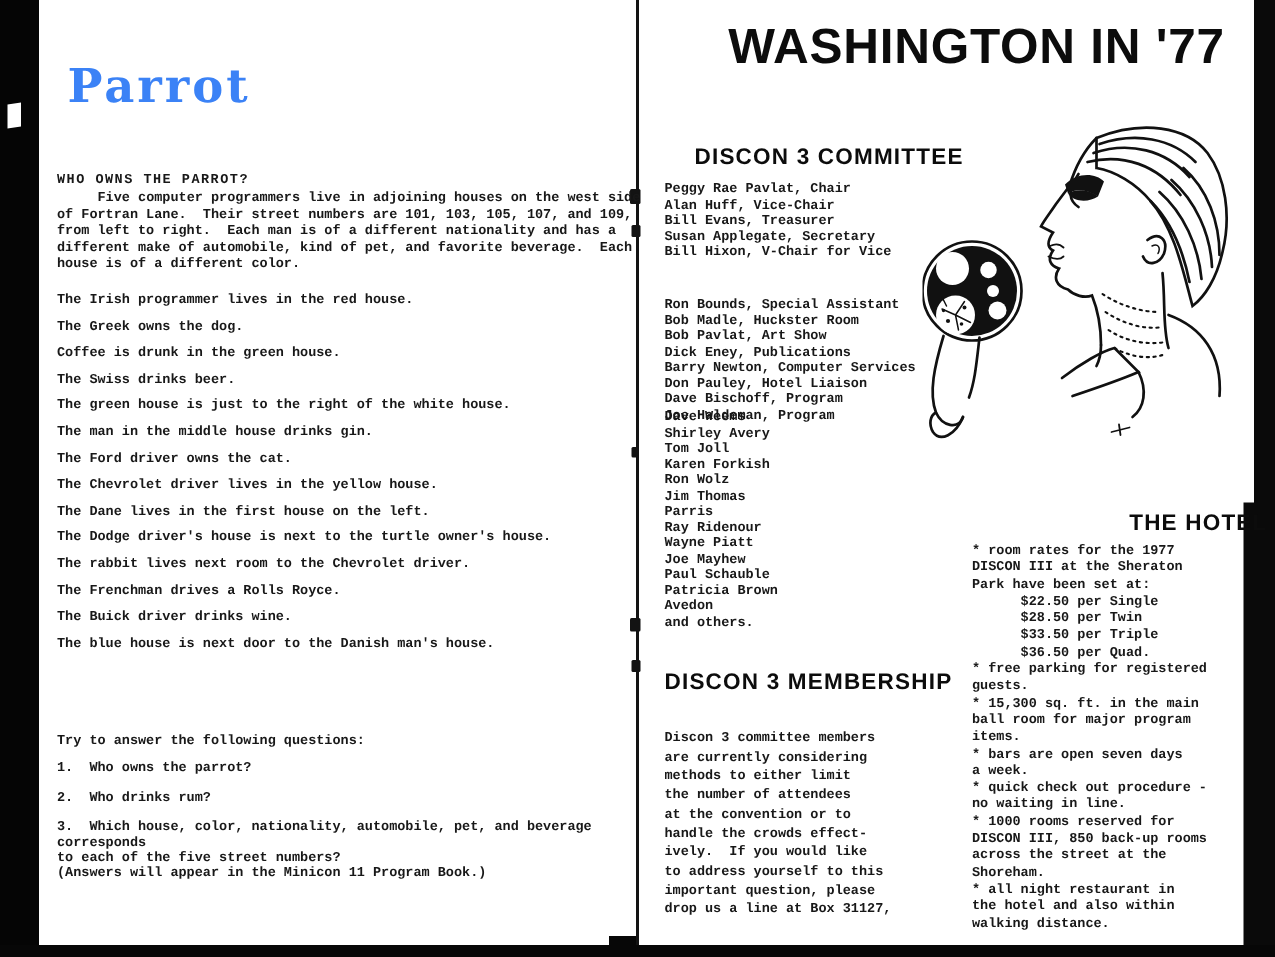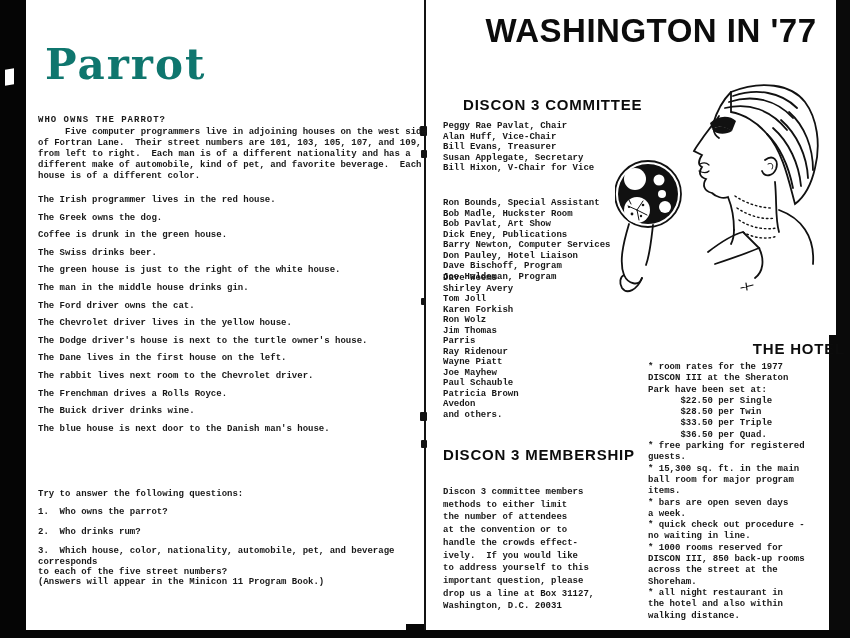--- a/index.html
+++ b/index.html
@@ -16,21 +16,21 @@
   .edge-strip-right-wide{left:829px;top:335px;width:21px;height:303px;background:#0a0a0a;}
   .bottom-band{left:0;top:630px;width:850px;height:8px;background:#070707;}
   .bottom-step{left:406px;top:624px;width:19px;height:8px;background:#070707;}
   .gutter-line{left:424px;top:0;width:2px;height:630px;background:#131313;}
   .gutter-blob{background:#131313;border-radius:1px;}
   
   .mono{font-weight:bold;color:#181818;white-space:pre-wrap;}
   .sans-head{font-family:"Liberation Sans","DejaVu Sans",sans-serif;font-weight:bold;color:#0c0c0c;}
   .parrot-title{
     font-family:"DejaVu Serif","Liberation Serif",serif;
-    font-weight:bold;font-size:42px;letter-spacing:2px;color:#0f766e;
+    font-weight:bold;font-size:31px;letter-spacing:2px;color:#3b82f6;
   }
   .washington-title{font-size:33px;letter-spacing:.5px;white-space:nowrap;}
   .section-head{font-size:15px;letter-spacing:.8px;white-space:nowrap;}
   .puzzle-head{font-size:9px;letter-spacing:1px;}
   .intro{font-size:9px;line-height:11px;width:392px;}
   .clues .mono-line{font-size:9px;line-height:10px;margin-bottom:7.6px;}
   .questions .mono-line{font-size:9px;line-height:10.5px;margin-bottom:9px;}
   .committee-group .mono-line{font-size:9px;line-height:10.5px;}
   .committee-group{margin-bottom:7px;}
   .hotel-lines .mono-line{font-size:9px;line-height:11.3px;}
@@ -66,22 +66,22 @@
 
 <div class="abs clues" style="left:38px;top:195px;width:395px;">
     <div class="mono mono-line">The Irish programmer lives in the red house.</div>
     <div class="mono mono-line">The Greek owns the dog.</div>
     <div class="mono mono-line">Coffee is drunk in the green house.</div>
     <div class="mono mono-line">The Swiss drinks beer.</div>
     <div class="mono mono-line">The green house is just to the right of the white house.</div>
     <div class="mono mono-line">The man in the middle house drinks gin.</div>
     <div class="mono mono-line">The Ford driver owns the cat.</div>
     <div class="mono mono-line">The Chevrolet driver lives in the yellow house.</div>
+    <div class="mono mono-line">The Dane lives in the first house on the left.</div>
     <div class="mono mono-line">The Dodge driver's house is next to the turtle owner's house.</div>
-    <div class="mono mono-line">The Dane lives in the first house on the left.</div>
     <div class="mono mono-line">The rabbit lives next room to the Chevrolet driver.</div>
     <div class="mono mono-line">The Frenchman drives a Rolls Royce.</div>
     <div class="mono mono-line">The Buick driver drinks wine.</div>
     <div class="mono mono-line">The blue house is next door to the Danish man's house.</div>
   </div>
 
 <div class="abs mono" style="left:38px;top:489px;font-size:9px;">Try to answer the following questions:</div>
 
 <div class="abs questions" style="left:38px;top:507px;width:400px;">
     <div class="mono mono-line">1.  Who owns the parrot?</div>
@@ -214,22 +214,22 @@
     <div class="mono mono-line">Shoreham.</div>
     <div class="mono mono-line">* all night restaurant in</div>
     <div class="mono mono-line">the hotel and also within</div>
     <div class="mono mono-line">walking distance.</div>
   </div>
 
 <div class="abs sans-head section-head" style="left:443px;top:446px;">DISCON 3 MEMBERSHIP</div>
 
 <div class="abs membership-lines" style="left:443px;top:486px;width:185px;">
     <div class="mono mono-line">Discon 3 committee members</div>
+    <div class="mono mono-line">are currently considering</div>
     <div class="mono mono-line">methods to either limit</div>
     <div class="mono mono-line">the number of attendees</div>
     <div class="mono mono-line">at the convention or to</div>
     <div class="mono mono-line">handle the crowds effect-</div>
     <div class="mono mono-line">ively.  If you would like</div>
     <div class="mono mono-line">to address yourself to this</div>
     <div class="mono mono-line">important question, please</div>
     <div class="mono mono-line">drop us a line at Box 31127,</div>
-    <div class="mono mono-line">Washington, D.C. 20031</div>
   </div>
 
 </body></html>

